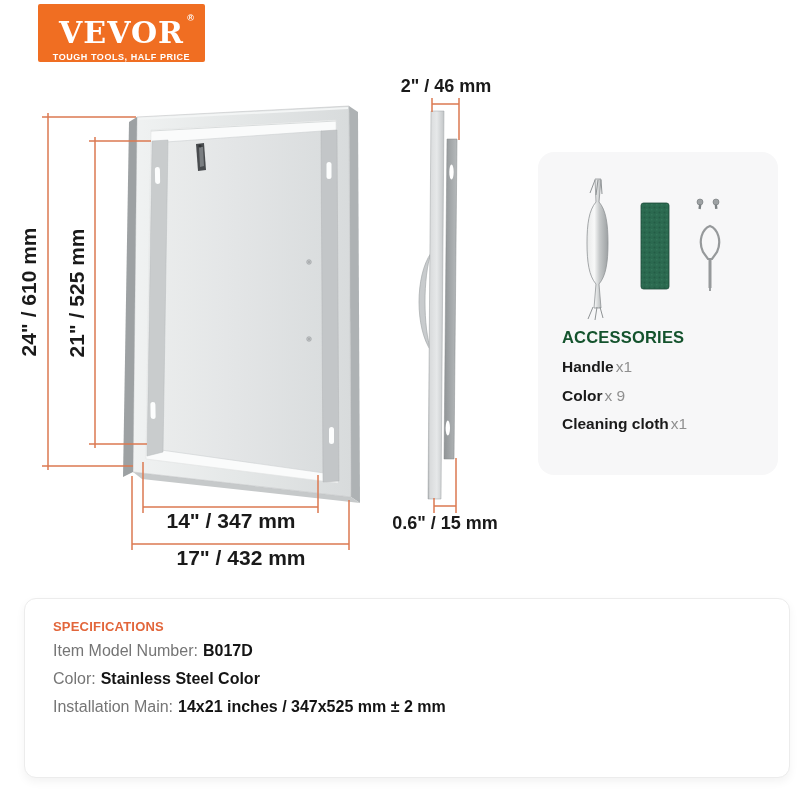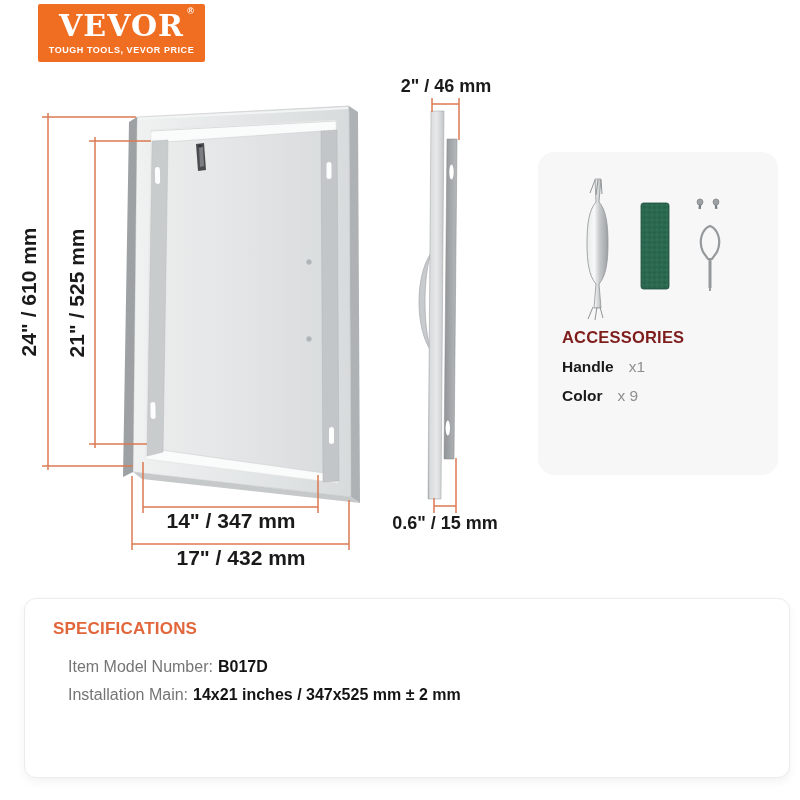--- a/index.html
+++ b/index.html
@@ -1,63 +1,63 @@
 <!DOCTYPE html>
 <html><head>
 <meta charset="utf-8">
 <style>
   html,body{margin:0;padding:0;background:#fff;}
   .page{position:relative;width:800px;height:800px;background:#ffffff;overflow:hidden;
         font-family:"Liberation Sans",sans-serif;color:#1a1a1a;}
 
   
   .logo{position:absolute;left:38px;top:4px;width:167px;height:58px;background:#F06E22;
-        border-radius:2px;display:flex;flex-direction:column;align-items:center;justify-content:center;color:#fff;}
+        border-radius:2px;display:flex;flex-direction:column;align-items:center;justify-content:flex-end;color:#fff;}
   .logo-word{font-family:"DejaVu Serif","Liberation Serif",serif;font-weight:bold;
              font-size:30px;line-height:1;letter-spacing:1px;position:relative;}
   .logo-reg{position:absolute;right:-11px;top:-4px;font-size:9px;font-family:"Liberation Sans",sans-serif;}
   .logo-tagline{font-size:9px;font-weight:bold;letter-spacing:0.55px;margin-top:4px;}
 
   
   .diagram{position:absolute;left:0;top:60px;width:520px;height:540px;}
   .dim{stroke:#DC7A52;stroke-width:1.5;fill:none;}
   .dim-label{font-family:"Liberation Sans",sans-serif;font-weight:bold;font-size:21px;fill:#1a1a1a;}
   .dim-label-sm{font-family:"Liberation Sans",sans-serif;font-weight:bold;font-size:18px;fill:#1a1a1a;}
 
   
   .acc-card{position:absolute;left:538px;top:152px;width:240px;height:323px;background:#F7F7F8;border-radius:16px;}
   .acc-svg{position:absolute;left:30px;top:14px;width:200px;height:158px;}
   .acc-text{position:absolute;left:24px;top:176px;right:12px;}
-  .acc-title{color:#7f1d1d;font-size:16.5px;font-weight:bold;letter-spacing:0.2px;margin-bottom:11px;}
+  .acc-title{color:#14532d;font-size:16.5px;font-weight:bold;letter-spacing:0.2px;margin-bottom:11px;}
   .acc-line{font-size:15.5px;margin-bottom:10.5px;color:#1a1a1a;white-space:nowrap;}
   .acc-name{font-weight:bold;text-align:center;}
-  .acc-qty{color:#8F8F8F;margin-left:15px;}
+  .acc-qty{color:#8F8F8F;margin-left:2px;}
 
   
   .spec-card{position:absolute;left:24px;top:598px;width:764px;height:178px;background:#fff;
              border:1px solid #ECECEC;border-radius:12px;box-shadow:0 4px 10px rgba(0,0,0,0.05);}
-  .spec-title{position:absolute;left:28px;top:20px;color:#E2663B;font-size:17px;font-weight:bold;letter-spacing:0.2px;}
-  .spec-col{position:absolute;top:54px;margin-left:15px;}
+  .spec-title{position:absolute;left:28px;top:20px;color:#E2663B;font-size:13px;font-weight:bold;letter-spacing:0.2px;}
+  .spec-col{position:absolute;top:38px;}
   .spec-col.left{left:28px;}
   .spec-col.right{left:496px;}
   .spec-row{height:28px;line-height:28px;font-size:16px;white-space:nowrap;}
   .spec-label{color:#757575;}
   .spec-value{color:#141414;font-weight:bold;margin-left:5px;}
 </style>
 </head>
 <body>
 
 <div class="page">
 
   <div class="logo">
     <div class="logo-word">
       <span>VEVOR</span>
       <span class="logo-reg">®</span>
     </div>
-    <div class="logo-tagline">TOUGH TOOLS, VEVOR PRICE</div>
+    <div class="logo-tagline">TOUGH TOOLS, HALF PRICE</div>
   </div>
 
   <svg class="diagram" viewBox="0 60 520 540">
     <defs>
       <linearGradient id="gFlange" x1="0" y1="0" x2="1" y2="0">
         <stop offset="0" stop-color="#F0F2F2"></stop>
           <stop offset="0.5" stop-color="#E4E7E7"></stop>
           <stop offset="1" stop-color="#D8DBDC"></stop>
       </linearGradient>
       <linearGradient id="gPanel" x1="0" y1="0" x2="1" y2="0">
@@ -167,28 +167,34 @@
       </g>
     </svg>
     <div class="acc-text">
       <div class="acc-title">ACCESSORIES</div>
       <div class="acc-line">
         <span class="acc-name">Handle</span><span class="acc-qty">x1</span>
       </div>
       <div class="acc-line">
         <span class="acc-name">Color</span><span class="acc-qty">x 9</span>
       </div>
+      <div class="acc-line">
+        <span class="acc-name">Cleaning cloth</span><span class="acc-qty">x1</span>
+      </div>
     </div>
   </div>
 
   <div class="spec-card">
     <div class="spec-title">SPECIFICATIONS</div>
     <div class="spec-col left">
       <div class="spec-row">
         <span class="spec-label">Item Model Number:</span><span class="spec-value">B017D</span>
       </div>
       <div class="spec-row">
+        <span class="spec-label">Color:</span><span class="spec-value">Stainless Steel Color</span>
+      </div>
+      <div class="spec-row">
         <span class="spec-label">Installation Main:</span><span class="spec-value">14x21 inches / 347x525 mm ± 2 mm</span>
       </div>
     </div>
   </div>
 
 </div>
 
 </body></html>

